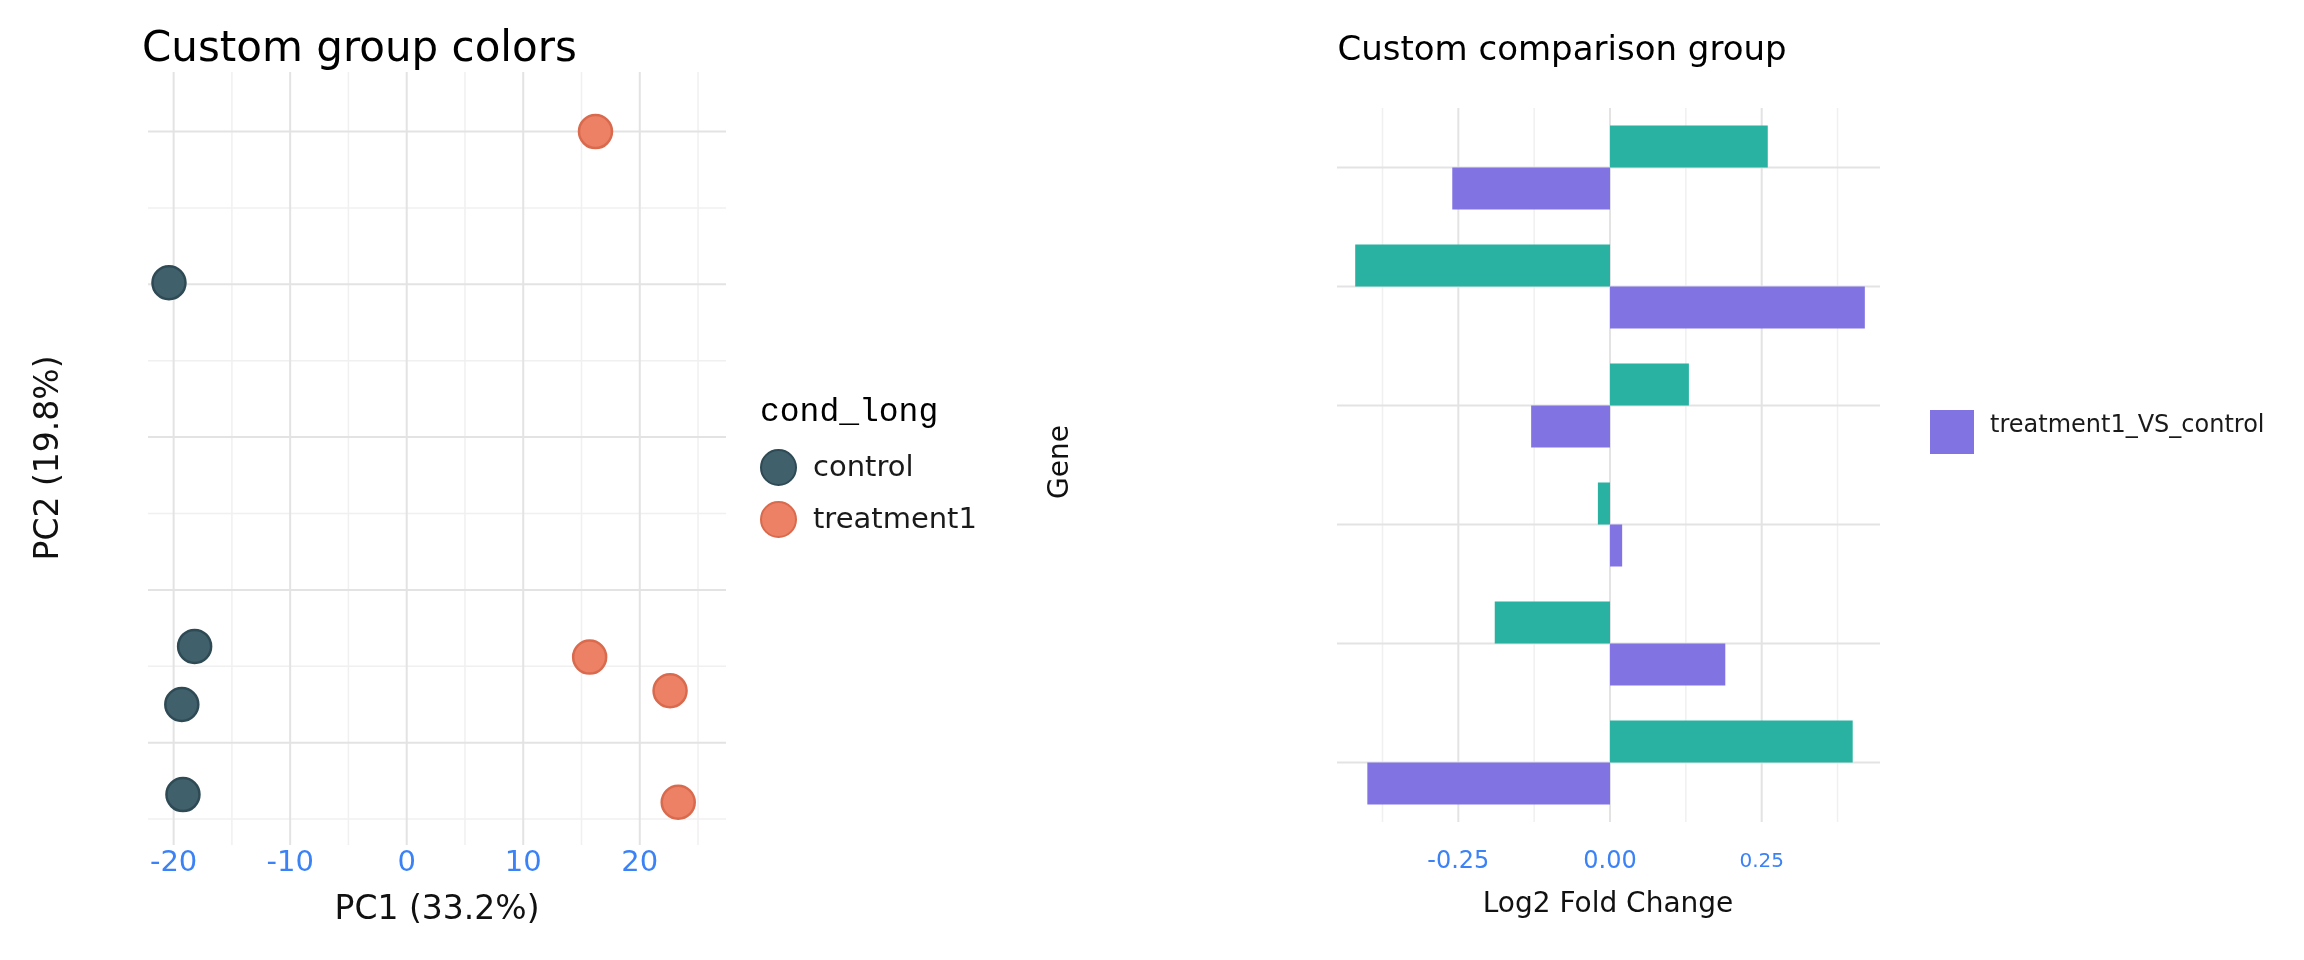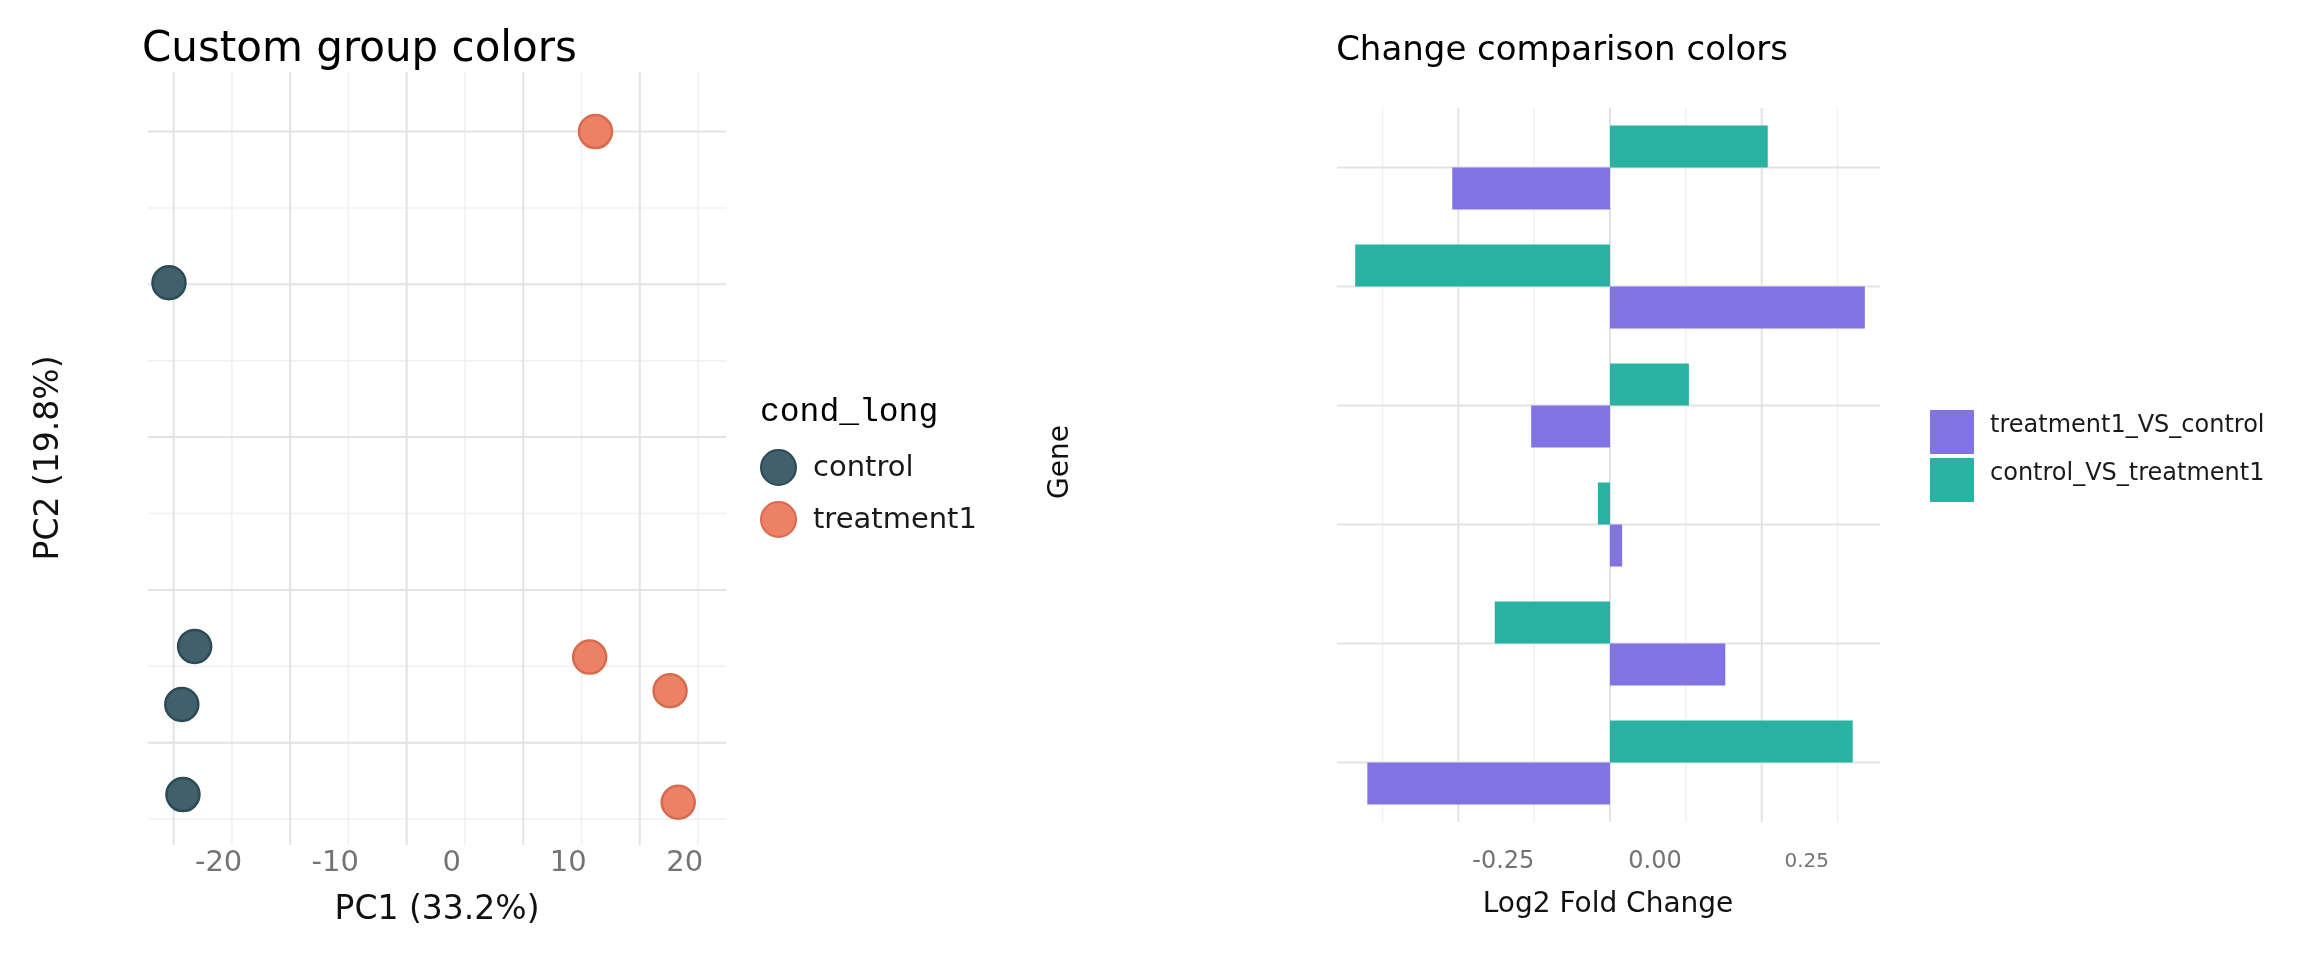--- a/index.html
+++ b/index.html
@@ -5,21 +5,21 @@
   html,body{margin:0;padding:0;}
   body{width:2304px;height:960px;background:#ffffff;position:relative;overflow:hidden;
        font-family:"DejaVu Sans",sans-serif;color:#1a1a1a;}
   .abs{position:absolute;}
   svg{position:absolute;left:0;top:0;}
   .title-left{font-size:42px;color:#000;}
   .title-right{font-size:34px;color:#000;transform:translateX(-50%);}
   .axis-title{font-size:33px;color:#111;transform:translateX(-50%);}
   .axis-title-r{font-size:28px;color:#111;transform:translateX(-50%);}
   .rot{transform:translate(-50%,-50%) rotate(-90deg);white-space:nowrap;}
-  .tick{position:absolute;color:#737373;white-space:nowrap;margin-left:45px;}
+  .tick{position:absolute;color:#3b82f6;white-space:nowrap;}
   .legend-title{font-size:33px;color:#000;font-family:Liberation Mono, monospace;}
   .legend-title-r{font-size:30px;color:#000;}
   .leg-row{display:flex;align-items:flex-start;gap:16px;}
   .dot{width:33px;height:33px;border-radius:50%;flex:0 0 auto;}
   .sq{width:44px;height:44px;flex:0 0 auto;}
   .leg-label{font-size:29px;color:#1a1a1a;}
   .leg-label-r{font-size:24px;color:#1a1a1a;}
 </style>
 </head>
 <body>
@@ -105,32 +105,28 @@
   <div class="leg-row" style="margin-top:18px;">
     <span id="key-control" class="dot" style="background: rgb(64, 96, 108); border: 2.5px solid rgb(46, 74, 85);"></span>
     <span class="leg-label">control</span>
   </div>
   <div class="leg-row" style="margin-top:15px;">
     <span id="key-treatment1" class="dot" style="background: rgb(236, 129, 101); border: 2.5px solid rgb(217, 106, 77);"></span>
     <span class="leg-label">treatment1</span>
   </div>
 </div>
 
-<div class="abs title-right" style="left:1562px;top:28px;">Change comparison colors</div>
+<div class="abs title-right" style="left:1562px;top:28px;">Custom comparison group</div>
 <div class="abs rot" style="left:1058px;top:462px;font-size:28px;color:#111;">Gene</div>
 <div class="abs axis-title-r" style="left:1608px;top:886px;">Log2 Fold Change</div>
 <div id="gene-labels" class="abs" style="left:0;top:0;"></div>
 <div id="lfc-xticks" class="abs" style="left:0;top:0;">
     <span class="tick" style="left: 1458.34px; top: 860px; transform: translate(-50%, -50%); font-size: 24px; position: absolute;">-0.25</span>
     <span class="tick" style="left: 1610.02px; top: 860px; transform: translate(-50%, -50%); font-size: 24px; position: absolute;">0.00</span>
     <span class="tick" style="left: 1761.69px; top: 860px; transform: translate(-50%, -50%); font-size: 20px; position: absolute;">0.25</span>
   </div>
 
 <div class="abs" style="left:1930px;top:394px;">
   <div class="leg-row" style="margin-top:16px;">
     <span id="key-purple" class="sq" style="background: rgb(130, 115, 227);"></span>
     <span class="leg-label-r">treatment1_VS_control</span>
   </div>
-  <div class="leg-row" style="margin-top:4px;">
-    <span id="key-teal" class="sq" style="background: rgb(41, 178, 162);"></span>
-    <span class="leg-label-r">control_VS_treatment1</span>
-  </div>
 </div>
 
 </body></html>

